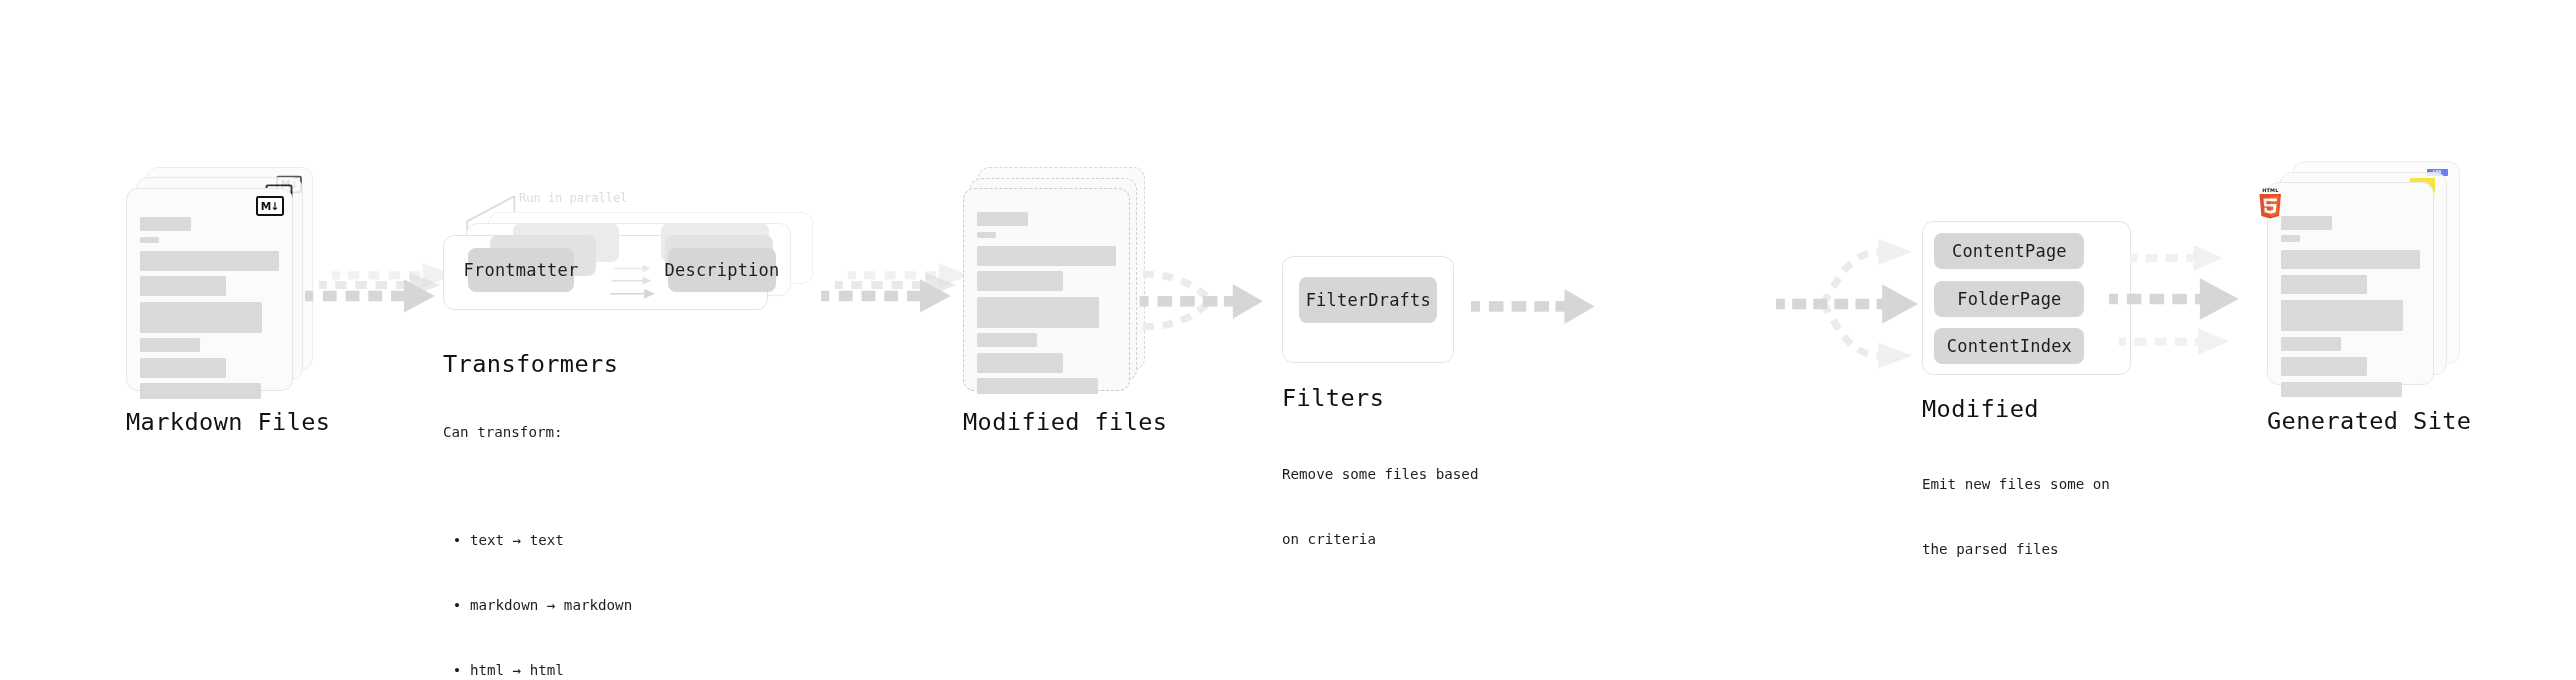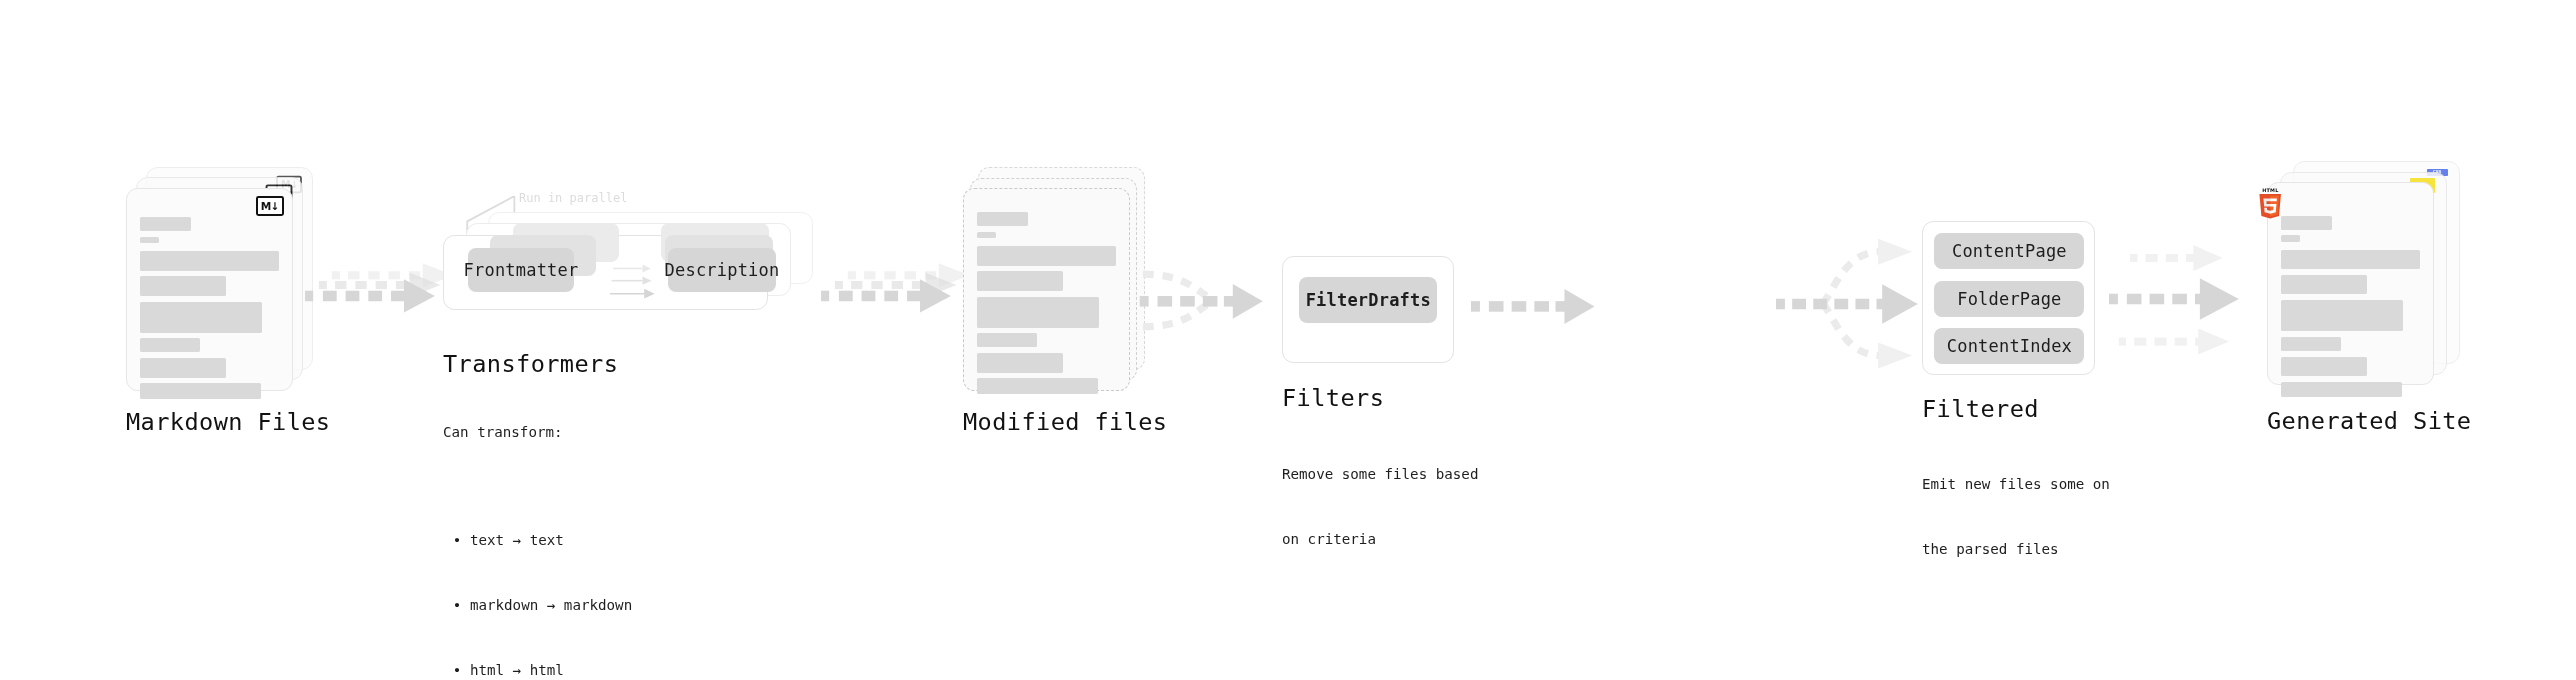--- a/index.html
+++ b/index.html
@@ -265,21 +265,21 @@
           <rect x="40" y="47" width="18" height="13"></rect>
         <rect x="68" y="47" width="18" height="13"></rect>
           <rect x="96" y="47" width="18" height="13"></rect>
         <rect x="122" y="47" width="14" height="13"></rect>
         <polygon points="133,32 170,53.5 133,75"></polygon>
       </g>
     </svg>
   </div>
 
   <div class="node" style="left:1282px;top:256px;">
-    <div class="gbox" style="left:0px;top:0px;width:172px;height:107px;font-weight:bold;">
+    <div class="gbox" style="left:0px;top:0px;width:172px;height:107px;">
       <div class="chip" style="left:16.3px;top:20.3px;width:138px;height:46px;">FilterDrafts</div>
     </div>
     <div class="title" style="left:0px;top:128px;">Filters</div>
     <div class="desc" style="left:0px;top:165px;">
       <div>Remove some files based</div>
       <div>on criteria</div>
     </div>
   </div>
 
   <div class="node" style="left:1471px;top:288px;">
@@ -312,26 +312,26 @@
         <rect x="46" y="76" width="17" height="13"></rect>
           <rect x="72" y="76" width="17" height="13"></rect>
         <rect x="98" y="76" width="17" height="13"></rect>
           <rect x="124" y="76" width="12" height="13"></rect>
         <polygon points="131,58 175,82.5 131,107"></polygon>
       </g>
     </svg>
   </div>
 
   <div class="node" style="left:1922px;top:221px;">
-    <div class="gbox" style="left:0px;top:0px;width:173px;height:154px;">
+    <div class="gbox" style="left:0px;top:0px;width:209px;height:154px;">
       <div class="chip" style="left:11.4px;top:11.4px;width:150px;height:36px;">ContentPage</div>
       <div class="chip" style="left:11.4px;top:59px;width:150px;height:36px;text-align:center;">FolderPage</div>
       <div class="chip" style="left:11.4px;top:106px;width:150px;height:36px;">ContentIndex</div>
     </div>
-    <div class="title" style="left:0px;top:174px;">Filtered</div>
+    <div class="title" style="left:0px;top:174px;">Modified</div>
     <div class="desc" style="left:0px;top:210px;">
       <div>Emit new files some on</div>
       <div>the parsed files</div>
     </div>
   </div>
 
   <div class="node" style="left:2109px;top:232px;">
     <svg width="142" height="134" viewBox="0 0 175 165">
       <g fill="#f1f1f1">
         <rect x="26" y="27" width="9" height="10"></rect>

